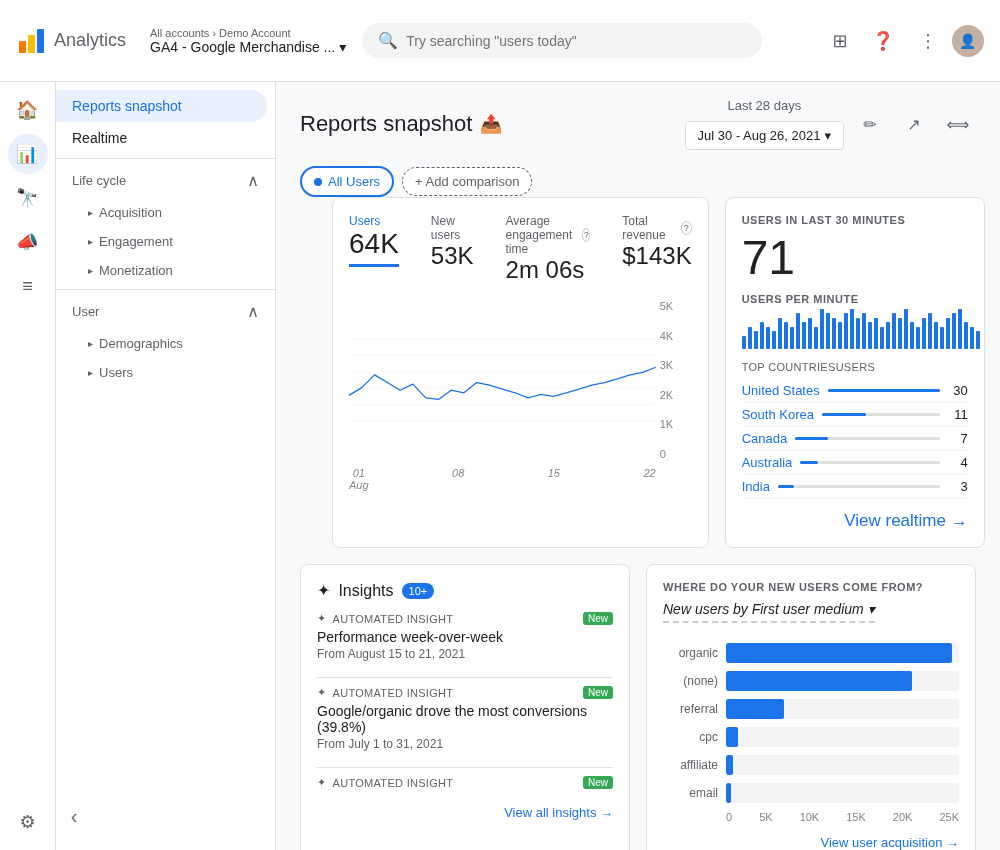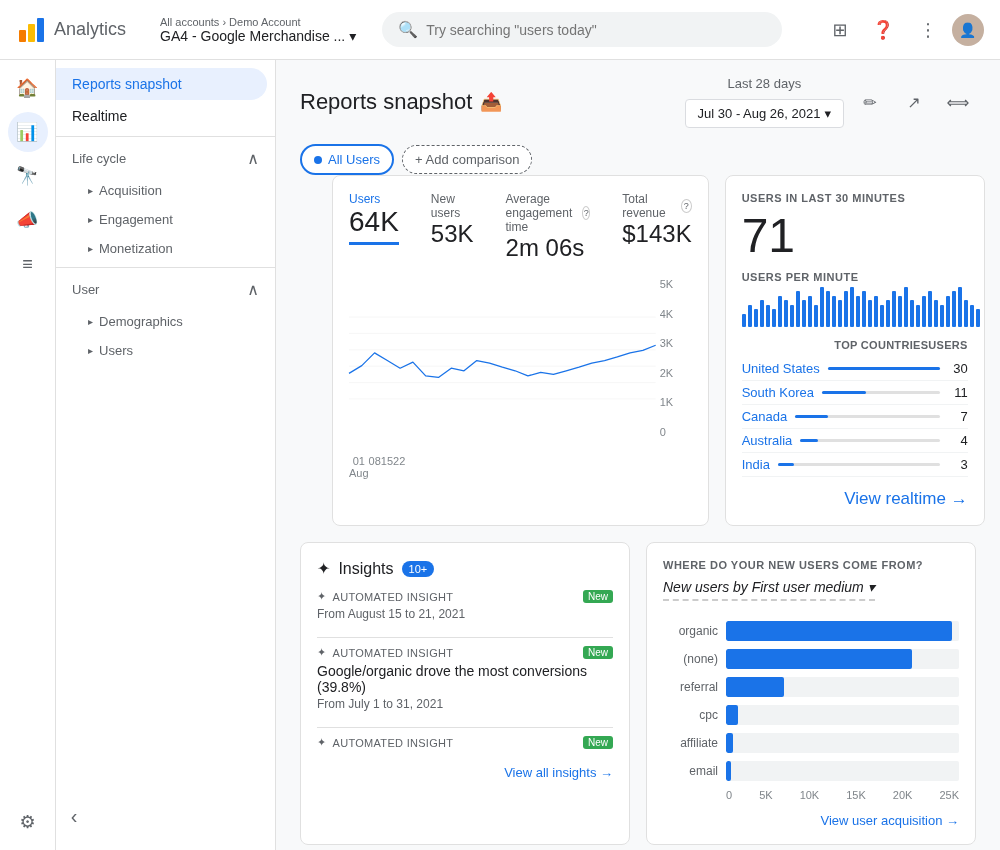--- a/index.html
+++ b/index.html
@@ -1,21 +1,21 @@
 <!DOCTYPE html>
 <html><head>
   <meta charset="utf-8">
   <style>
     * { box-sizing: border-box; margin: 0; padding: 0; }
     body { font-family: 'Google Sans', Arial, sans-serif; font-size: 13px; background: #f8f9fa; color: #202124; display: flex; flex-direction: column; height: 850px; overflow: hidden; }
 
     
     .top-nav {
       display: flex; align-items: center; background: #fff; border-bottom: 1px solid #e0e0e0;
-      height: 60px; padding: 0 16px; gap: 26px; flex-shrink: 0; z-index: 10;
+      height: 82px; padding: 0 16px; gap: 16px; flex-shrink: 0; z-index: 10;
     }
     .logo-area { display: flex; align-items: center; gap: 8px; }
     .logo-icon { width: 30px; height: 30px; }
     .app-title { font-size: 18px; color: #5f6368; font-weight: 400; }
     .account-info { display: flex; flex-direction: column; margin-left: 8px; }
     .breadcrumb { font-size: 11px; color: #5f6368; }
     .account-select { display: flex; align-items: center; gap: 4px; font-size: 14px; color: #202124; cursor: pointer; }
     .search-bar {
       flex: 1; max-width: 400px; display: flex; align-items: center;
       background: #f1f3f4; border-radius: 24px; padding: 8px 16px; gap: 8px;
@@ -108,21 +108,21 @@
     .metric-value { font-size: 28px; color: #202124; font-weight: 400; }
     .metric-underline { height: 3px; background: #1a73e8; width: 100%; margin-top: 4px; }
 
     
     .realtime-card { background: #fff; border-radius: 8px; border: 1px solid #e0e0e0; padding: 16px; }
     .realtime-header { font-size: 11px; color: #5f6368; font-weight: 600; letter-spacing: 0.5px; text-transform: uppercase; margin-bottom: 4px; }
     .realtime-count { font-size: 48px; font-weight: 300; color: #202124; }
     .realtime-subheader { font-size: 11px; color: #5f6368; font-weight: 600; letter-spacing: 0.5px; text-transform: uppercase; margin: 8px 0 4px; }
     .bar-chart-mini { display: flex; align-items: flex-end; gap: 2px; height: 40px; margin-bottom: 12px; }
     .bar-mini { background: #1a73e8; border-radius: 1px; flex: 1; min-width: 4px; }
-    .countries-header { display: flex; justify-content: flex-end; font-size: 11px; color: #5f6368; font-weight: 700; letter-spacing: 0.3px; text-transform: uppercase; margin-bottom: 6px; }
+    .countries-header { display: flex; justify-content: flex-start; font-size: 11px; color: #5f6368; font-weight: 400; letter-spacing: 0.3px; text-transform: uppercase; margin-bottom: 6px; }
     .country-row { display: flex; align-items: center; justify-content: space-between; padding: 4px 0; border-bottom: 1px solid #f1f3f4; font-size: 13px; }
     .country-name { color: #1a73e8; }
     .country-bar-bg { flex: 1; height: 3px; background: #e0e0e0; margin: 0 8px; border-radius: 2px; }
     .country-bar { height: 3px; background: #1a73e8; border-radius: 2px; }
     .view-realtime-link { font-size: 17px; color: #1a73e8; display: flex; align-items: center; gap: 4px; cursor: pointer; margin-top: 12px; justify-content: flex-end; }
 
     
     .insights-header { display: flex; align-items: center; gap: 8px; margin-bottom: 12px; }
     .insights-title { font-size: 16px; color: #202124; }
     .badge { background: #1a73e8; color: #fff; font-size: 11px; border-radius: 10px; padding: 2px 7px; }
@@ -332,21 +332,21 @@
                 <line x1="0" y1="0" x2="600" y2="0" stroke="#e0e0e0" stroke-width="0.5"></line>
                 <line x1="0" y1="32" x2="600" y2="32" stroke="#e0e0e0" stroke-width="0.5"></line>
                 <line x1="0" y1="64" x2="600" y2="64" stroke="#e0e0e0" stroke-width="0.5"></line>
                 <line x1="0" y1="96" x2="600" y2="96" stroke="#e0e0e0" stroke-width="0.5"></line>
                 <line x1="0" y1="128" x2="600" y2="128" stroke="#e0e0e0" stroke-width="0.5"></line>
                 <line x1="0" y1="160" x2="600" y2="160" stroke="#e0e0e0" stroke-width="0.5"></line>
 
                 <polyline points="0,110 25,95 50,70 75,85 100,100 125,88 150,115 175,118 200,100 225,105 250,85 275,90 300,98 325,105 350,115 375,108 400,112 425,105 450,98 475,90 500,85 525,78 550,70 575,65 600,55" fill="none" stroke="#1a73e8" stroke-width="2.5" stroke-linejoin="round"></polyline>
               </svg>
               
-              <div style="display:flex; font-size:11px; color:#80868b; padding:0 0 0 0; margin-top:14px;">
+              <div style="display:flex; justify-content:space-between; font-size:11px; color:#80868b; padding:0 0 0 0; margin-top:4px;font-style:italic;">
                 <div style="text-align:center;"><span>01<br>Aug</span></div>
                 <div style="text-align:center;"><span>08</span></div>
                 <div style="text-align:center;"><span>15</span></div>
                 <div style="text-align:center;"><span>22</span></div>
               </div>
             </div>
             <div style="width:36px; display:flex; flex-direction:column; justify-content:space-between; font-size:11px; color:#80868b; height:160px; padding:0 4px;">
               <span>5K</span>
               <span>4K</span>
               <span>3K</span>
@@ -465,20 +465,21 @@
         </div>
 
         <div class="insight-item">
           <div class="insight-type">
             <div class="insight-type-label">
               <span>✦</span>
               <span>AUTOMATED INSIGHT</span>
             </div>
             <span class="new-badge">New</span>
           </div>
+          <div class="insight-title">Performance week-over-week</div>
           <div class="insight-desc">From August 15 to 21, 2021</div>
         </div>
 
         <hr class="insight-divider">
 
         <div class="insight-item">
           <div class="insight-type">
             <div class="insight-type-label">
               <span>✦</span>
               <span>AUTOMATED INSIGHT</span>

